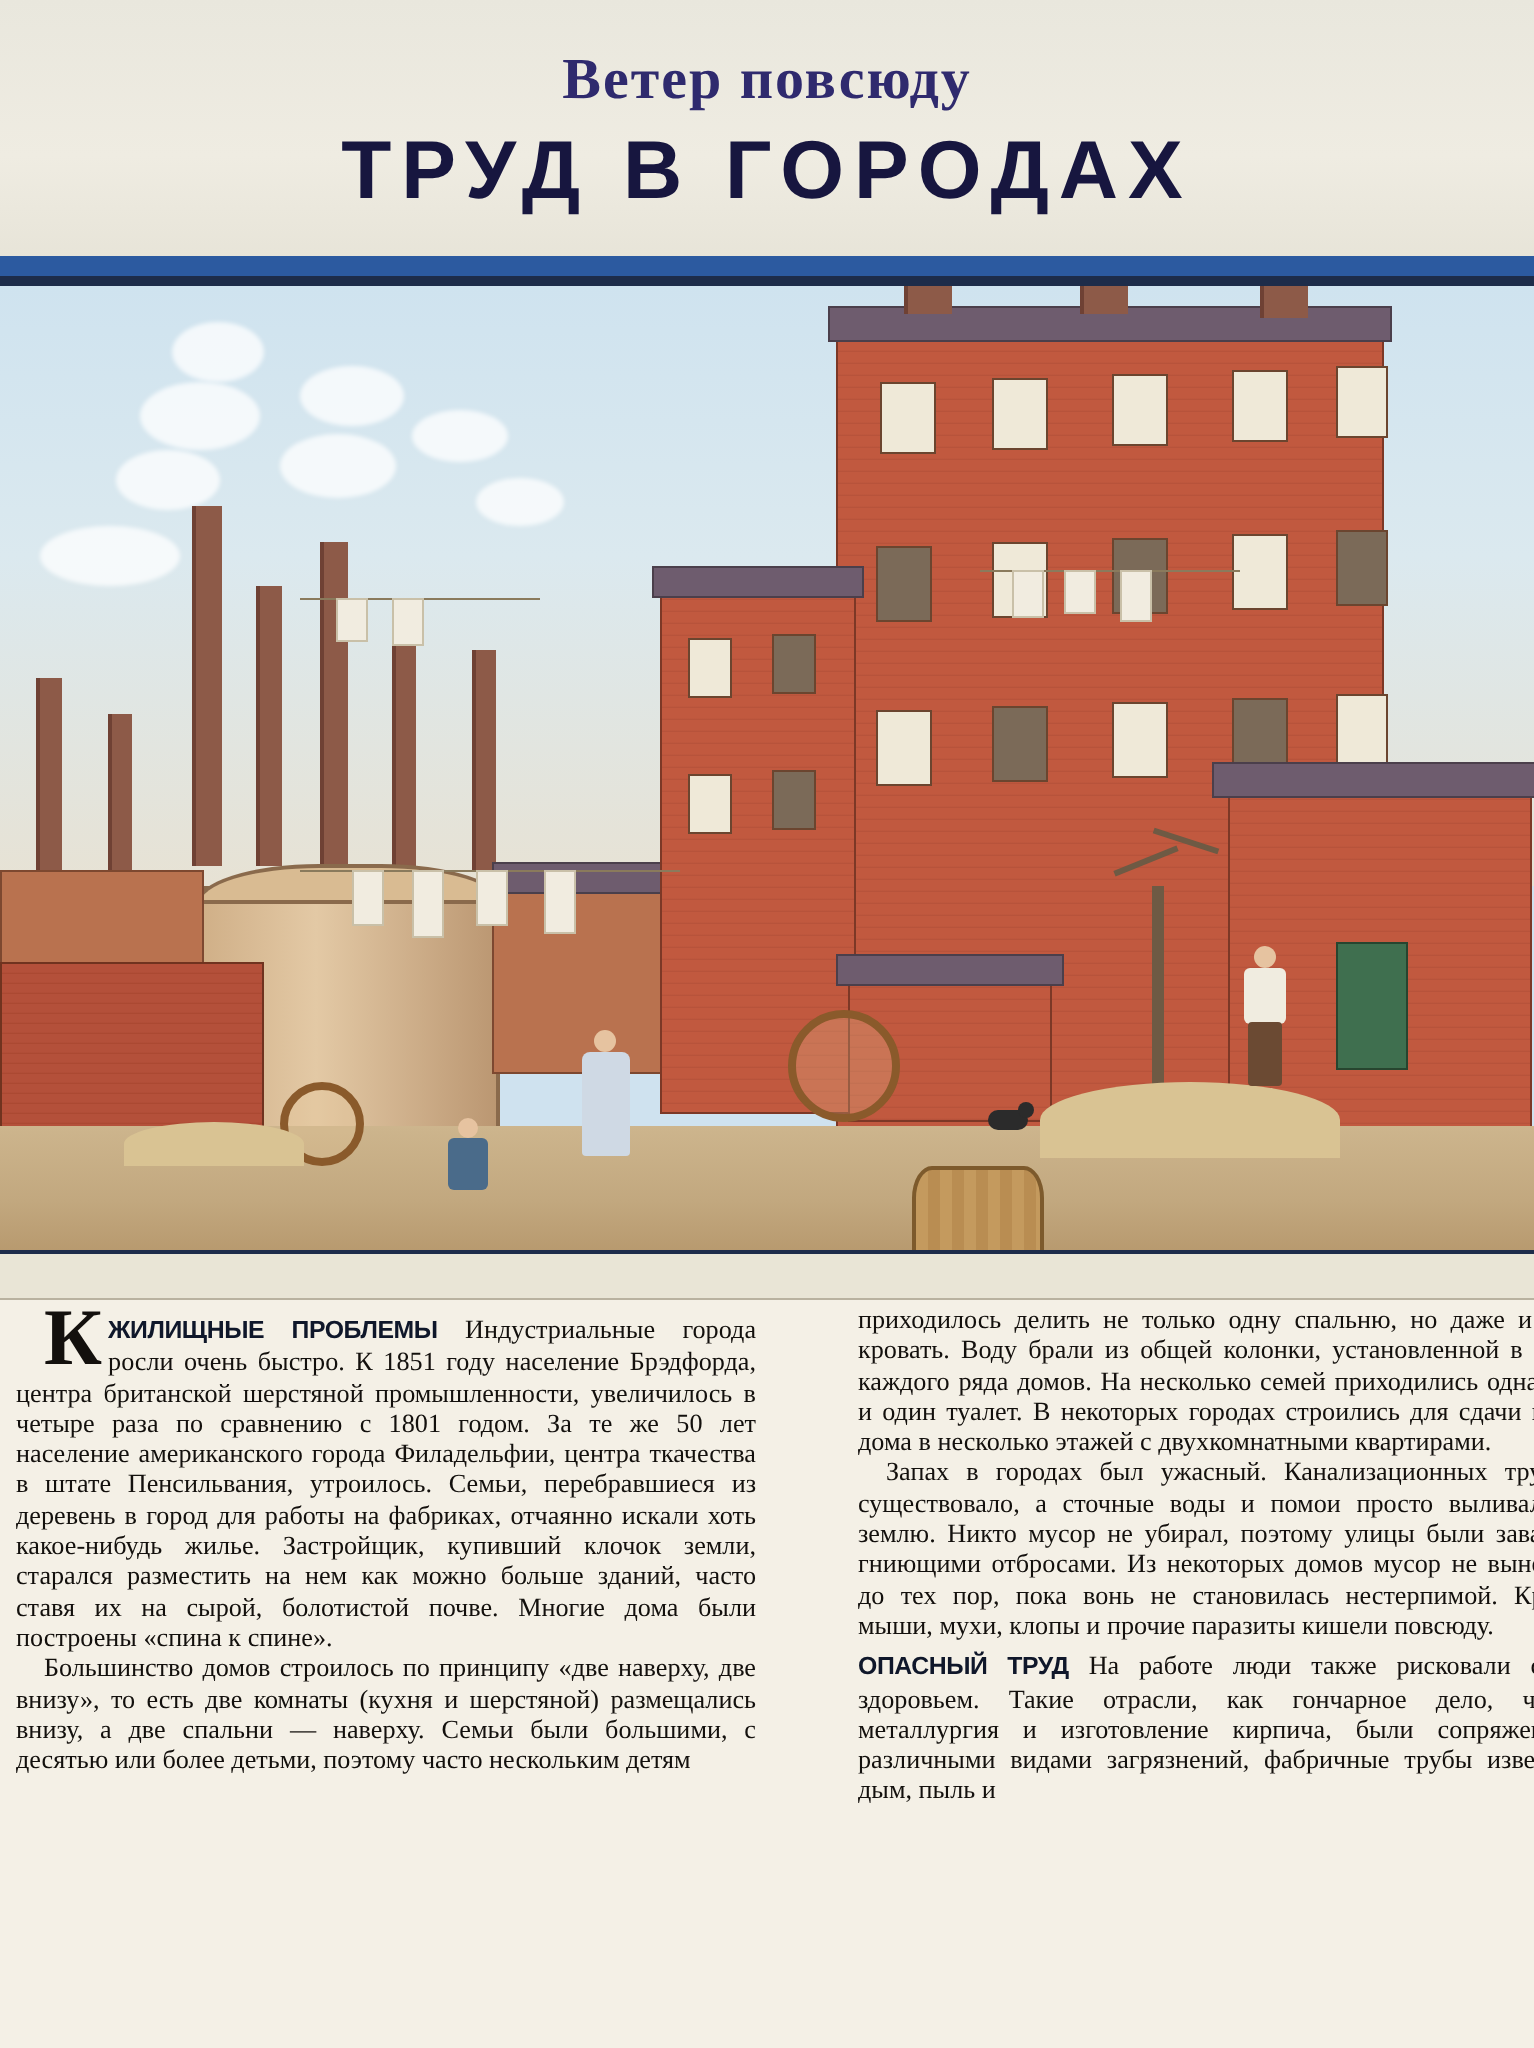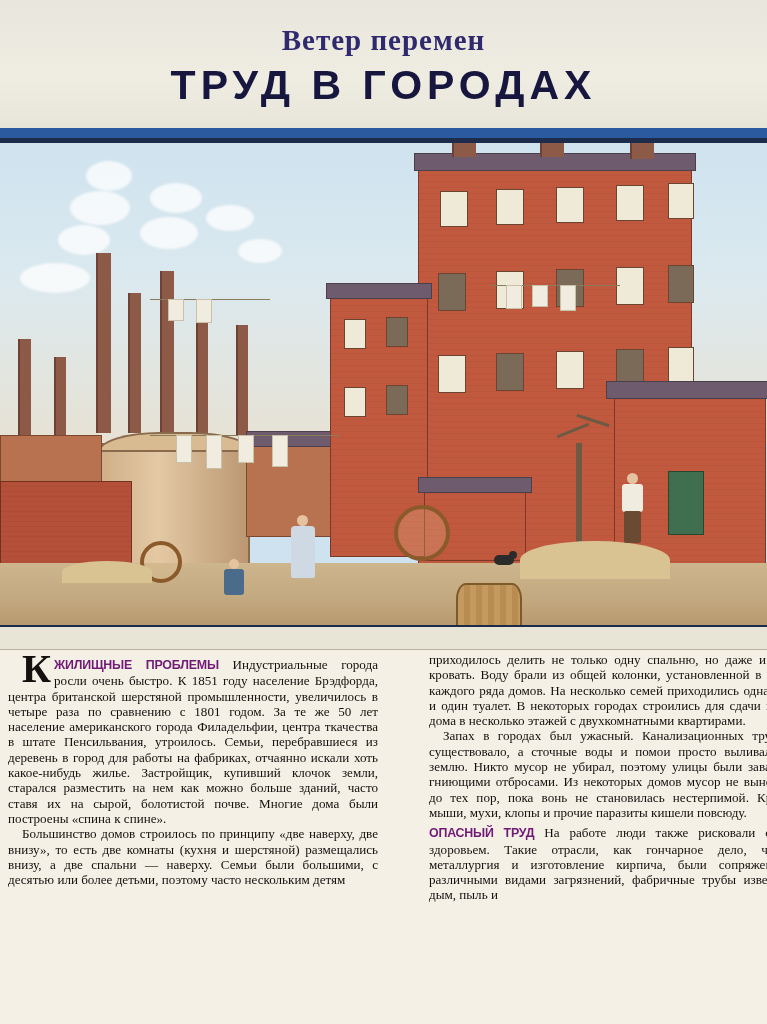--- a/index.html
+++ b/index.html
@@ -226,32 +226,32 @@
     font-size: 40px;
     line-height: 33px;
     font-weight: bold;
     padding: 0 3px 0 0;
     color: #13100d;
   }
   .runhead {
     font-family: "Liberation Sans", sans-serif;
     font-weight: bold;
     font-size: 12.4px;
-    color: #701a75;
+    color: #0f172a;
     letter-spacing: -0.2px;
   }
   .spacer { height: 5px; }
 </style>
 </head>
 <body>
 
 <div class="page">
 
   <div class="header">
-    <div class="header-kicker">Ветер перемен</div>
+    <div class="header-kicker">Ветер повсюду</div>
     <div class="header-title">ТРУД В ГОРОДАХ</div>
   </div>
   <div class="header-rule-blue"></div>
   <div class="header-rule-dark"></div>
 
   <div class="illus">
     <div class="sky"></div>
 
     <div class="smoke" style="left:86px;top:18px;width:46px;height:30px;"></div>
     <div class="smoke" style="left:70px;top:48px;width:60px;height:34px;"></div>

